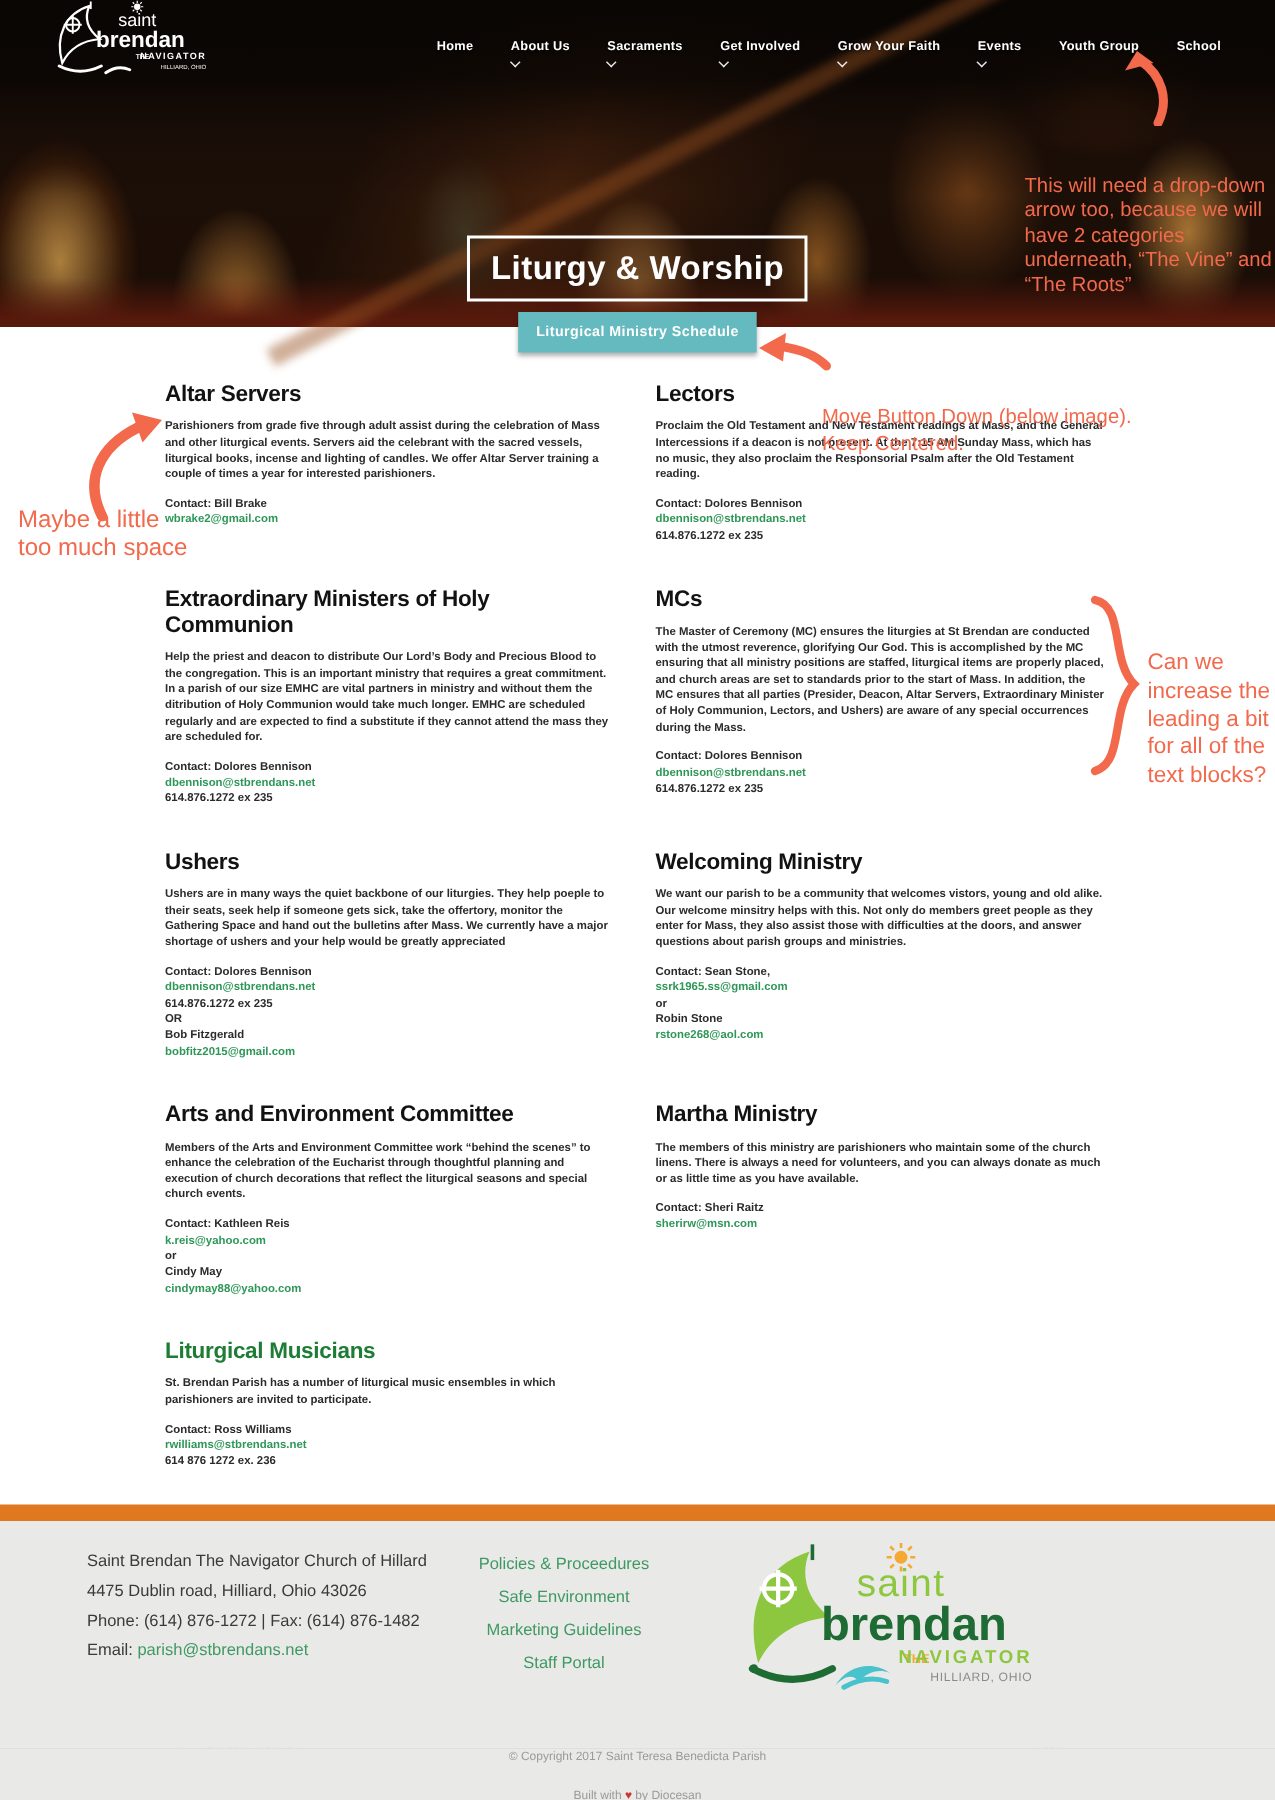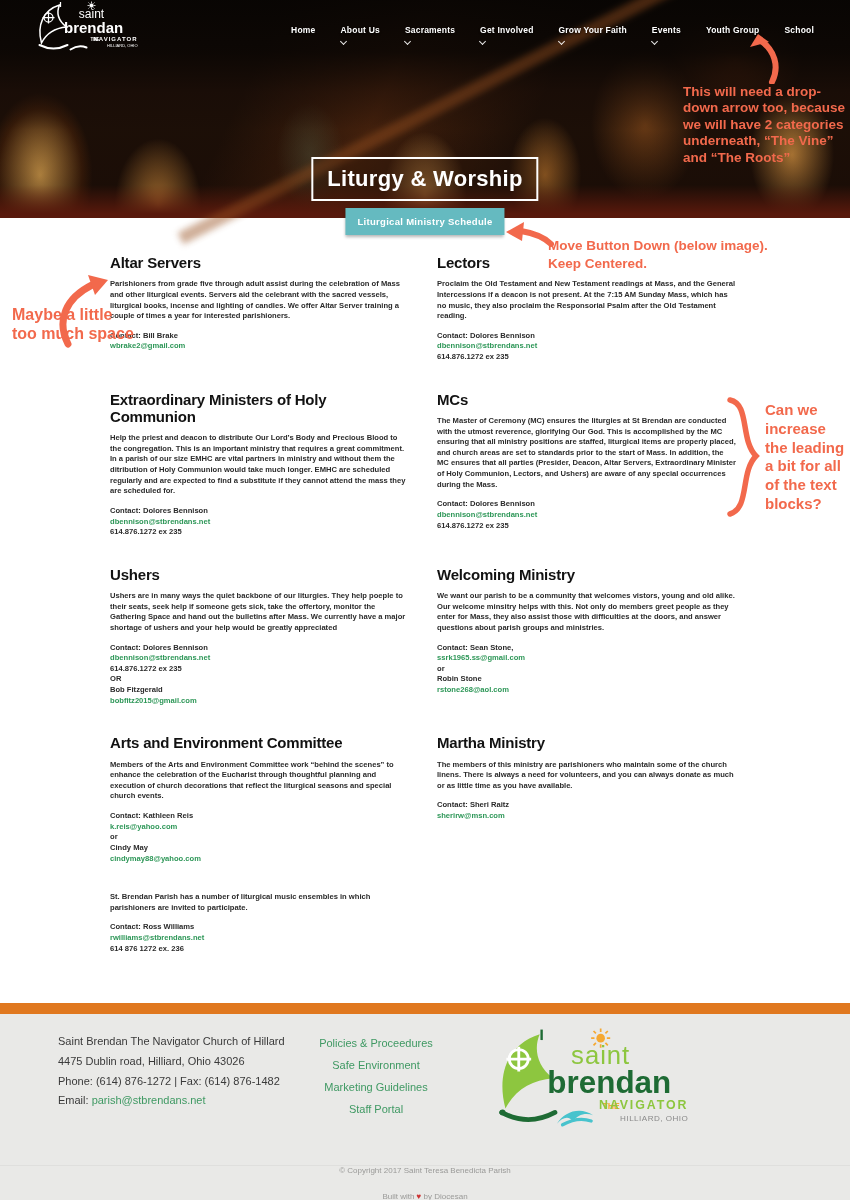--- a/index.html
+++ b/index.html
@@ -45,21 +45,21 @@
   }
   
   .main{height:785px;box-sizing:border-box;padding:36px 0 0 110px;}
   .sections{display:grid;grid-template-columns:300px 300px;column-gap:27px;row-gap:28px;}
   .m-title{font-size:15px;font-weight:800;color:#121212;margin:0 0 8px;letter-spacing:-.2px;line-height:1.15;}
   .m-title.green{color:var(--heading_green,#1e7c36);}
   .m-body{font-size:7.6px;font-weight:700;color:#2b2b2b;line-height:1.4;margin:0 0 9px;}
   .m-contact div{font-size:7.6px;font-weight:700;color:#2b2b2b;line-height:1.4;}
   .m-contact a{color:var(--link_green,#2e9758);text-decoration:none;display:block;font-size:7.6px;font-weight:700;line-height:1.4;cursor:pointer;}
   
-  .note{position:absolute;color:var(--annotation,#f2694c);font-weight:bold;z-index:10;}
+  .note{position:absolute;color:var(--annotation,#f2694c);font-weight:normal;z-index:10;margin-top:32px;}
   .note-dropdown{left:683px;top:84px;width:167px;font-size:13.5px;line-height:1.22;}
   .note-move{left:548px;top:237px;width:300px;font-size:13.5px;line-height:1.3;}
   .note-space{left:12px;top:306px;font-size:16px;line-height:1.18;}
   .note-leading{left:765px;top:401px;width:86px;font-size:15px;line-height:1.25;}
   .arr{position:absolute;z-index:10;}
   .arr path{stroke:var(--annotation,#f2694c);fill:none;stroke-linecap:round;}
   .arr polygon{fill:var(--annotation,#f2694c);}
   
   .footer-area{position:relative;}
   .footer-bar{height:11px;background:var(--divider_orange,#e0781f);position:relative;z-index:2;}
@@ -249,20 +249,21 @@
   <section class="ministry">
     <h2 class="m-title">Martha Ministry</h2>
     <p class="m-body">The members of this ministry are parishioners who maintain some of the church linens. There is always a need for volunteers, and you can always donate as much or as little time as you have available.</p>
     <div class="m-contact">
           <div>Contact: Sheri Raitz</div>
           <a>sherirw@msn.com</a>
         </div>
   </section>
 
   <section class="ministry">
+    <h2 class="m-title green">Liturgical Musicians</h2>
     <p class="m-body">St. Brendan Parish has a number of liturgical music ensembles in which parishioners are invited to participate.</p>
     <div class="m-contact">
           <div>Contact: Ross Williams</div>
           <a>rwilliams@stbrendans.net</a>
           <div>614 876 1272 ex. 236</div>
         </div>
   </section>
 </div>
 </main>
 

